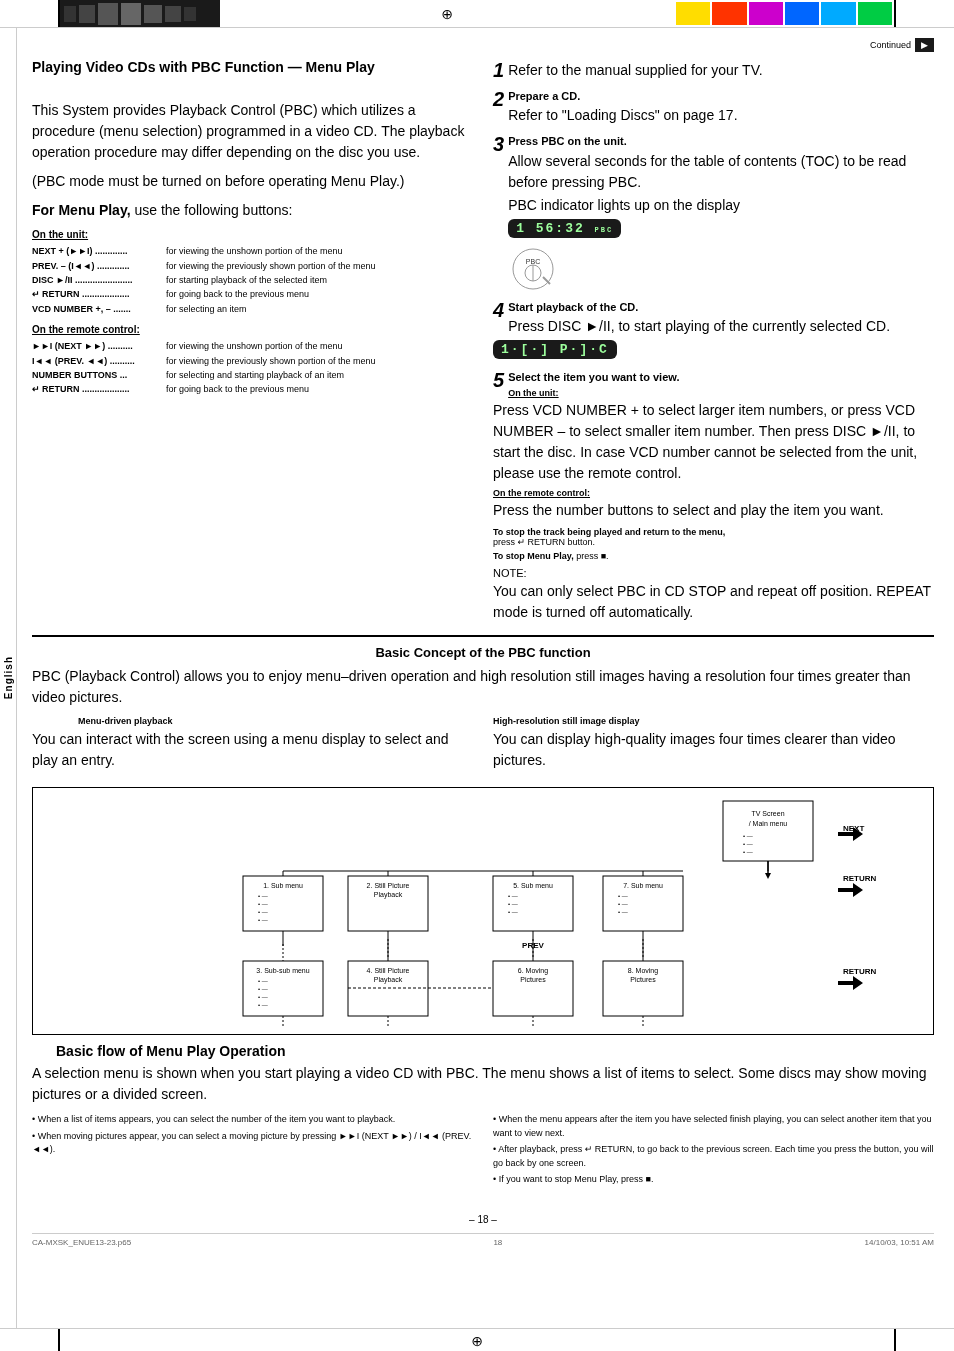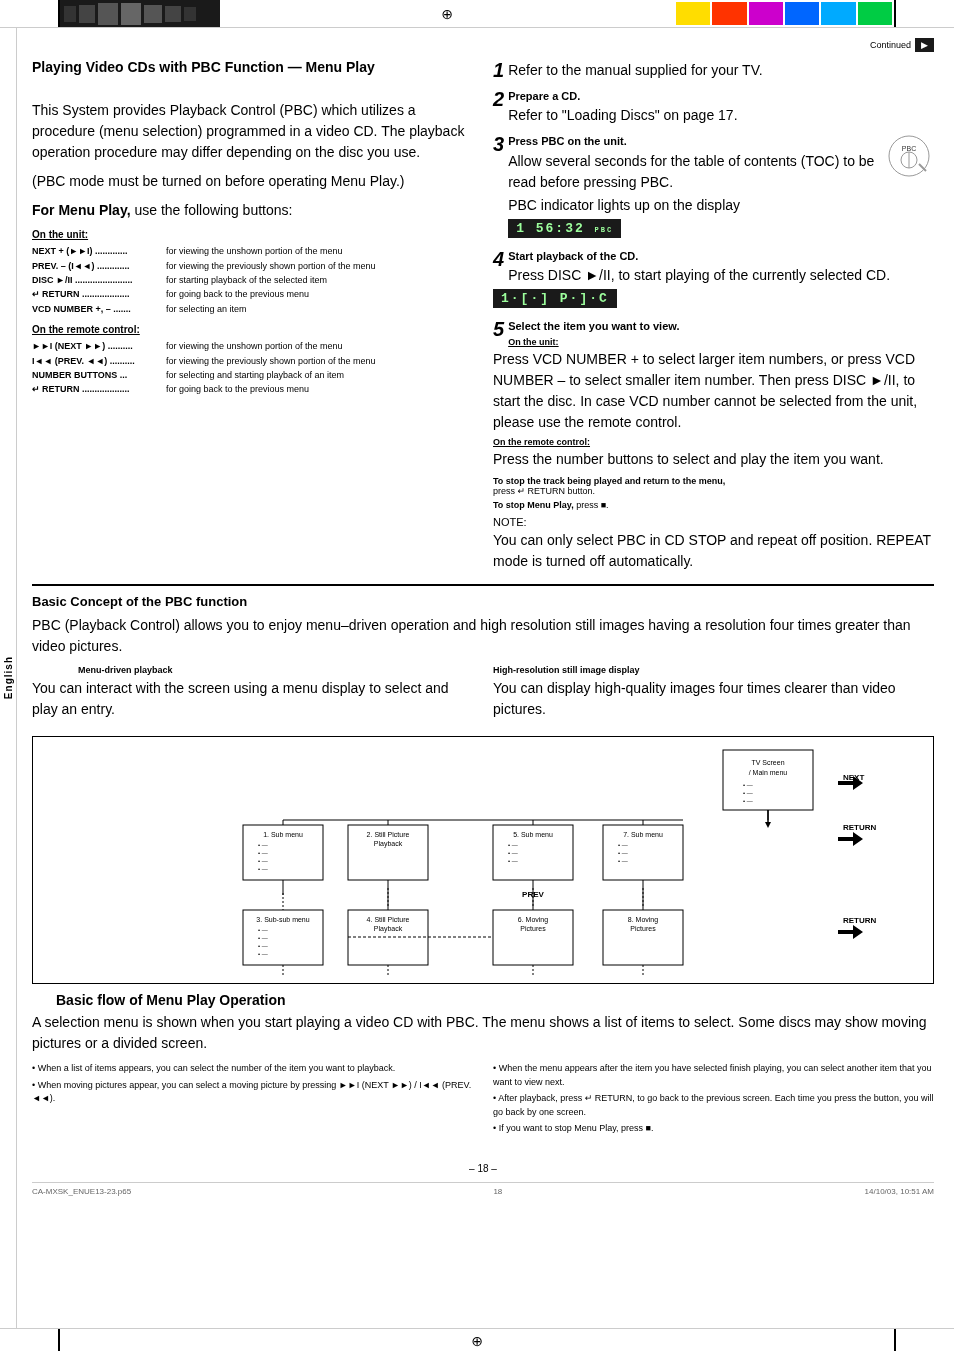--- a/index.html
+++ b/index.html
@@ -190,33 +190,35 @@
     .display-sim {
       font-family: 'Courier New', monospace;
       font-size: 13px;
       font-weight: bold;
       letter-spacing: 2px;
       background: #1a1a1a;
       color: #9dff9d;
       padding: 2px 8px;
       display: inline-block;
       margin: 3px 0;
+      border-radius: 6px;
     }
 
     
     .section-divider {
       border: none;
       border-top: 2px solid #000;
       margin: 12px 0 8px 0;
     }
 
     .section-title-large {
       font-size: 13px;
       font-weight: bold;
       margin-bottom: 6px;
+      text-align: center;
     }
 
     
     .pbc-flow-box {
       border: 1px solid #000;
       padding: 8px 10px;
       margin: 8px 0;
     }
     .pbc-flow-title {
       font-size: 11px;
@@ -413,21 +415,21 @@
         </div>
 
         <div class="step-container step-clearfix" style="margin-top:8px;">
           <span class="step-num">2</span>
           <div class="step-title">Prepare a CD.</div>
           <div class="step-body">Refer to "Loading Discs" on page 17.</div>
         </div>
 
         <div class="step-container step-clearfix" style="margin-top:8px;">
           <span class="step-num">3</span>
-          <div style="display:flex; gap:6px; align-items:flex-start;">
+          <div style="display:flex; gap:6px; align-items:flex-start;flex-direction:column;">
             <div style="flex:1;">
               <div class="step-title">Press PBC on the unit.</div>
               <div class="step-body">Allow several seconds for the table of contents (TOC) to be read before pressing PBC.</div>
               <div class="step-body">PBC indicator lights up on the display</div>
               <div class="display-sim">1 56:32 <span style="font-size:7px;">PBC</span></div>
             </div>
 
             <div style="width:50px; height:45px; flex-shrink:0; position:relative;">
               <svg width="50" height="45" viewBox="0 0 50 45">
                 <circle cx="25" cy="22" r="20" fill="none" stroke="#999" stroke-width="1"></circle>

